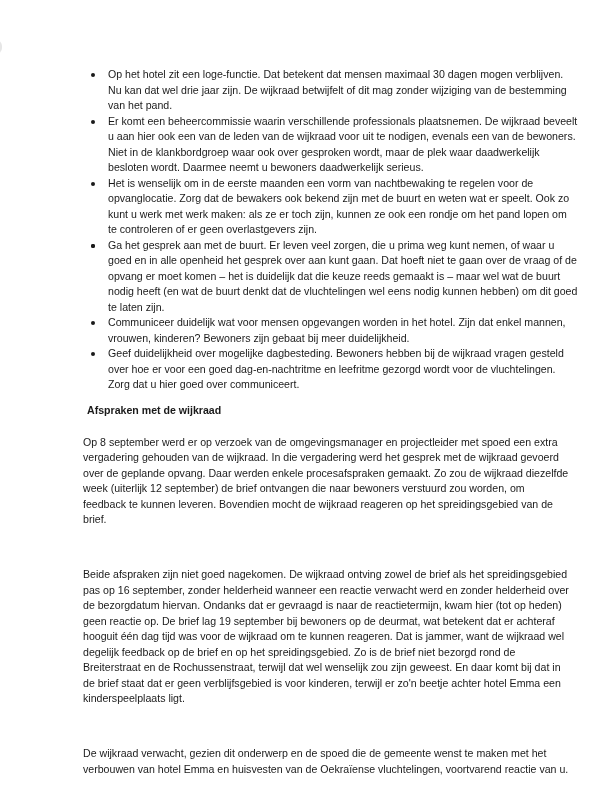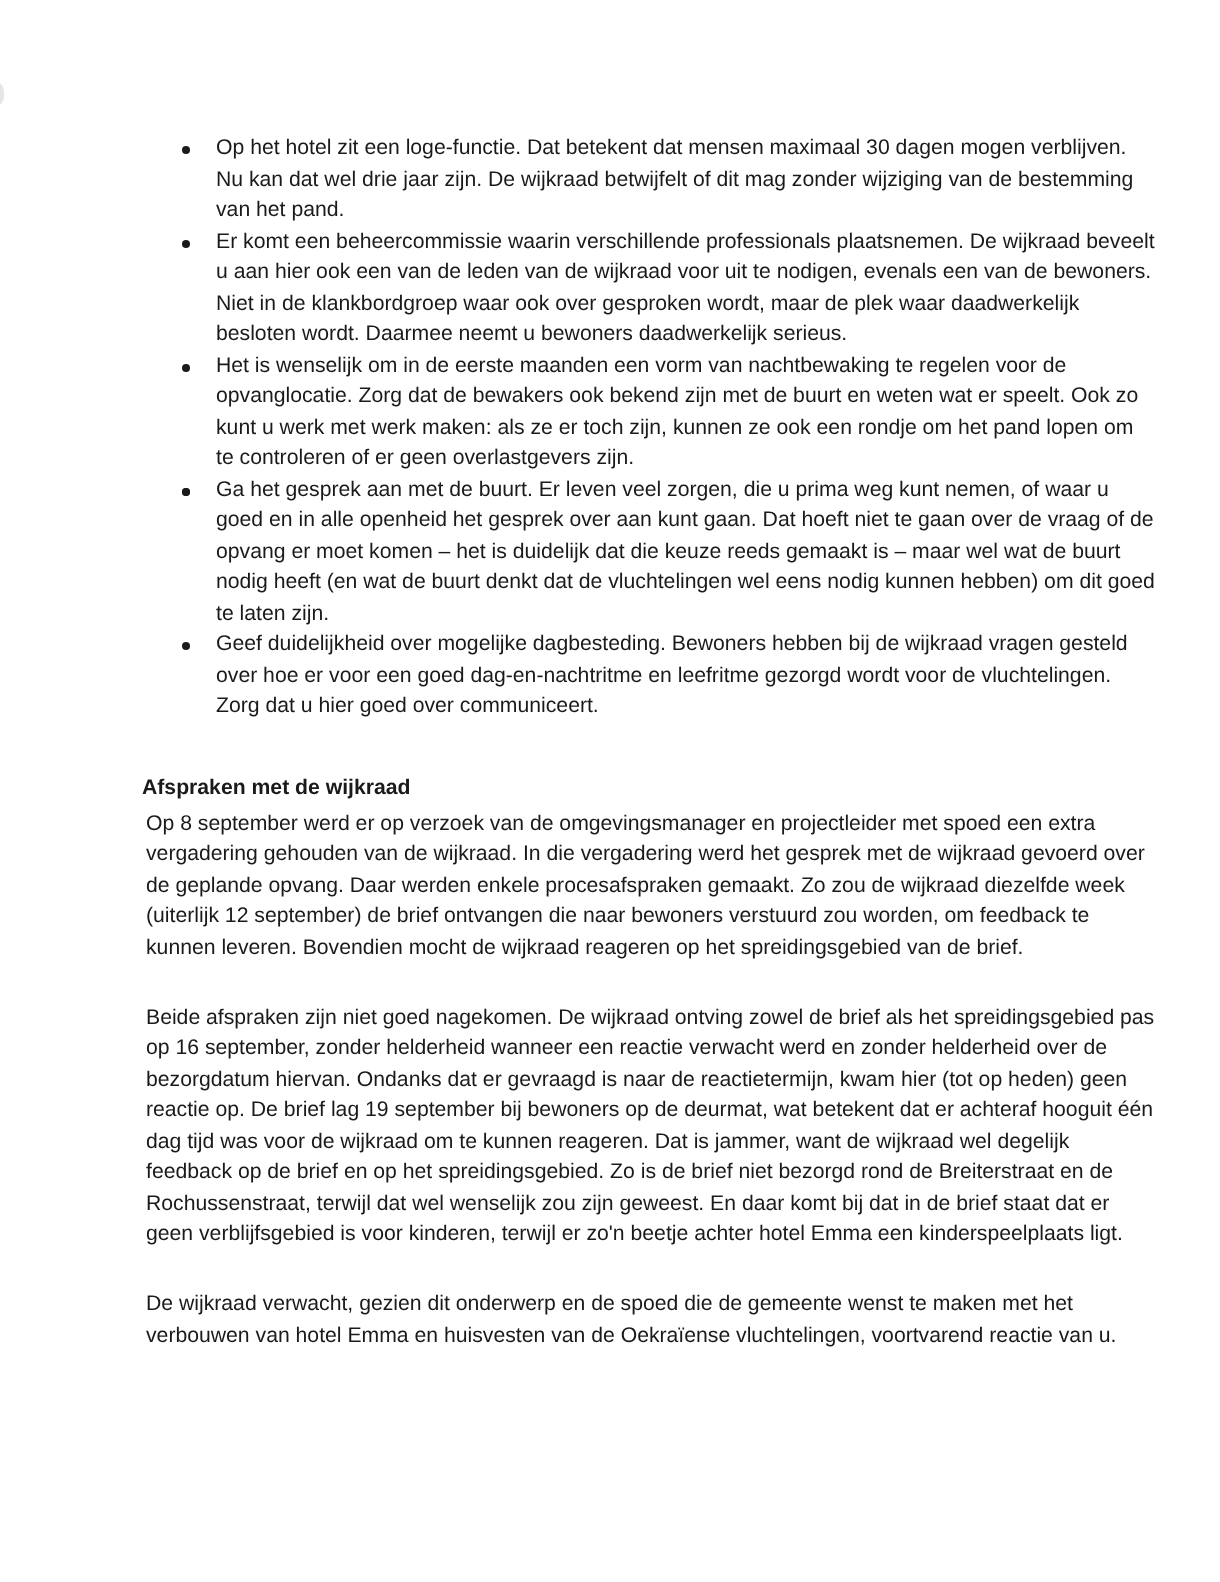--- a/index.html
+++ b/index.html
@@ -7,36 +7,37 @@
     .page {
       position: absolute; left: 0; top: 0; width: 610px; height: 674px;
       font-family: "Liberation Sans", sans-serif; font-size: 10.6px; color: #1a1a1a;
       line-height: 15.5px;
     }
     .edge-mark { position: absolute; left: -4px; top: 40px; width: 6px; height: 14px; border-radius: 0 6px 6px 0; background: #e6e6e6; }
     ul.bullets { position: absolute; left: 108px; top: 67px; width: 470px; margin: 0; padding: 0; list-style: none; }
     ul.bullets li { position: relative; margin: 0; padding: 0; }
     ul.bullets li .dot { position: absolute; left: -17px; top: 6px; width: 4px; height: 4px; border-radius: 50%; background: #1a1a1a; }
     .section { position: absolute; left: 71px; width: 510px; }
-    .heading { font-weight: bold; margin: 0; }
-    p { margin: 2px; }
+    .heading { font-weight: bold; margin: 16px; }
+    p { margin: 12px; }
     .para-gap { height: 15.5px; }
   </style>
 </head>
 <body>
 
 <div class="page">
   <div class="edge-mark"></div>
 
   <ul class="bullets">
     <li><span class="dot"></span><span>Op het hotel zit een loge-functie. Dat betekent dat mensen maximaal 30 dagen mogen verblijven. Nu kan dat wel drie jaar zijn. De wijkraad betwijfelt of dit mag zonder wijziging van de bestemming van het pand.</span></li>
     <li><span class="dot"></span><span>Er komt een beheercommissie waarin verschillende professionals plaatsnemen. De wijkraad beveelt u aan hier ook een van de leden van de wijkraad voor uit te nodigen, evenals een van de bewoners. Niet in de klankbordgroep waar ook over gesproken wordt, maar de plek waar daadwerkelijk besloten wordt. Daarmee neemt u bewoners daadwerkelijk serieus.</span></li>
     <li><span class="dot"></span><span>Het is wenselijk om in de eerste maanden een vorm van nachtbewaking te regelen voor de opvanglocatie. Zorg dat de bewakers ook bekend zijn met de buurt en weten wat er speelt. Ook zo kunt u werk met werk maken: als ze er toch zijn, kunnen ze ook een rondje om het pand lopen om te controleren of er geen overlastgevers zijn.</span></li>
     <li><span class="dot"></span></li>
     <li><span class="dot"></span><span>Ga het gesprek aan met de buurt. Er leven veel zorgen, die u prima weg kunt nemen, of waar u goed en in alle openheid het gesprek over aan kunt gaan. Dat hoeft niet te gaan over de vraag of de opvang er moet komen – het is duidelijk dat die keuze reeds gemaakt is – maar wel wat de buurt nodig heeft (en wat de buurt denkt dat de vluchtelingen wel eens nodig kunnen hebben) om dit goed te laten zijn.</span></li>
+    <li><span class="dot"></span><span>Communiceer duidelijk wat voor mensen opgevangen worden in het hotel. Zijn dat enkel mannen, vrouwen, kinderen? Bewoners zijn gebaat bij meer duidelijkheid.</span></li>
     <li><span class="dot"></span><span>Geef duidelijkheid over mogelijke dagbesteding. Bewoners hebben bij de wijkraad vragen gesteld over hoe er voor een goed dag-en-nachtritme en leefritme gezorgd wordt voor de vluchtelingen. Zorg dat u hier goed over communiceert.</span></li>
   </ul>
 
   <div class="section" style="top: 387px;">
     <p class="heading">Afspraken met de wijkraad</p>
     <p>Op 8 september werd er op verzoek van de omgevingsmanager en projectleider met spoed een extra vergadering gehouden van de wijkraad. In die vergadering werd het gesprek met de wijkraad gevoerd over de geplande opvang. Daar werden enkele procesafspraken gemaakt. Zo zou de wijkraad diezelfde week (uiterlijk 12 september) de brief ontvangen die naar bewoners verstuurd zou worden, om feedback te kunnen leveren. Bovendien mocht de wijkraad reageren op het spreidingsgebied van de brief.</p>
     <div class="para-gap"></div>
     <p>Beide afspraken zijn niet goed nagekomen. De wijkraad ontving zowel de brief als het spreidingsgebied pas op 16 september, zonder helderheid wanneer een reactie verwacht werd en zonder helderheid over de bezorgdatum hiervan. Ondanks dat er gevraagd is naar de reactietermijn, kwam hier (tot op heden) geen reactie op. De brief lag 19 september bij bewoners op de deurmat, wat betekent dat er achteraf hooguit één dag tijd was voor de wijkraad om te kunnen reageren. Dat is jammer, want de wijkraad wel degelijk feedback op de brief en op het spreidingsgebied. Zo is de brief niet bezorgd rond de Breiterstraat en de Rochussenstraat, terwijl dat wel wenselijk zou zijn geweest. En daar komt bij dat in de brief staat dat er geen verblijfsgebied is voor kinderen, terwijl er zo'n beetje achter hotel Emma een kinderspeelplaats ligt.</p>
     <div class="para-gap"></div>
     <p>De wijkraad verwacht, gezien dit onderwerp en de spoed die de gemeente wenst te maken met het verbouwen van hotel Emma en huisvesten van de Oekraïense vluchtelingen, voortvarend reactie van u.</p>

